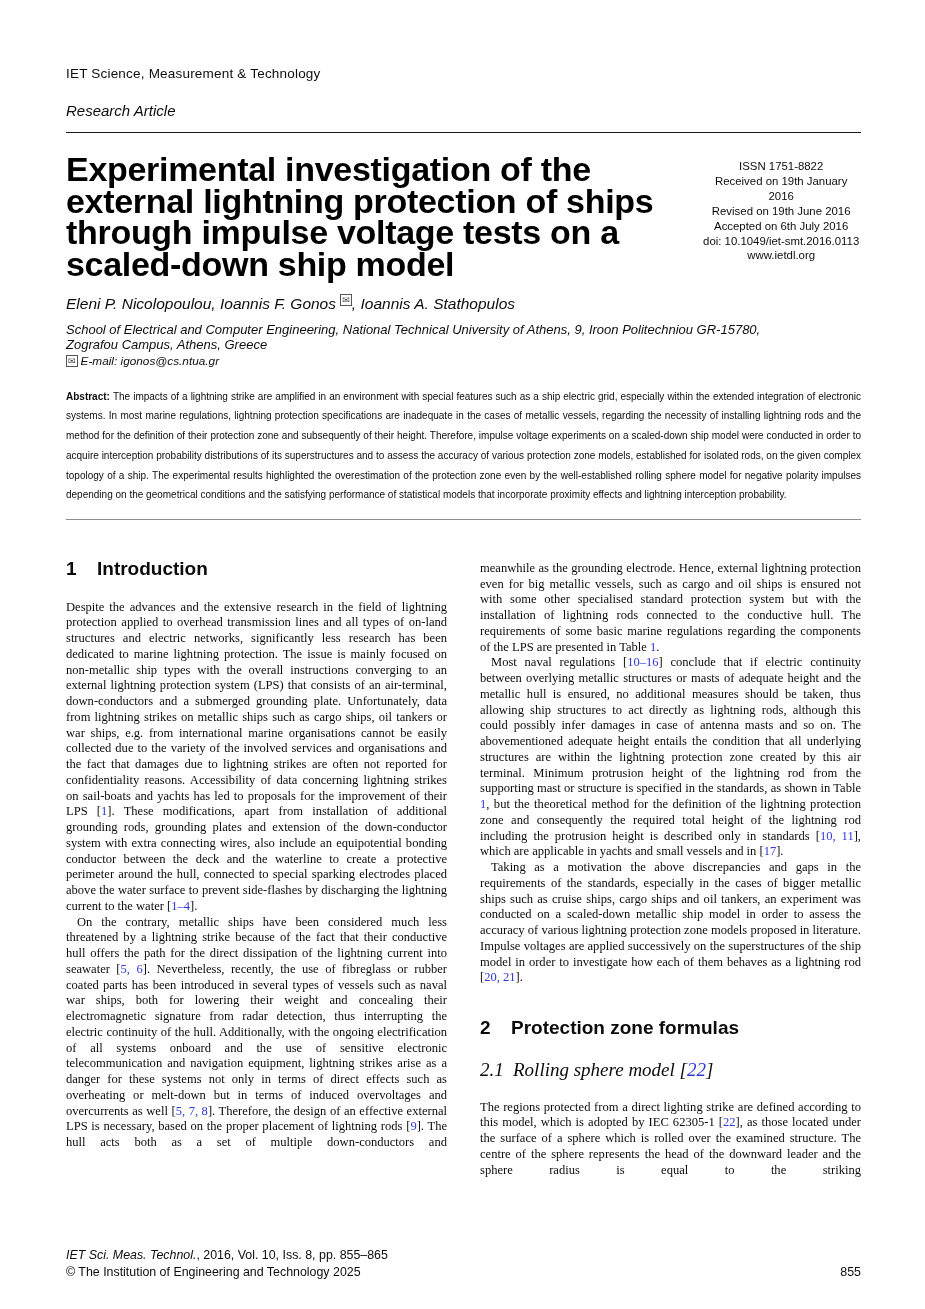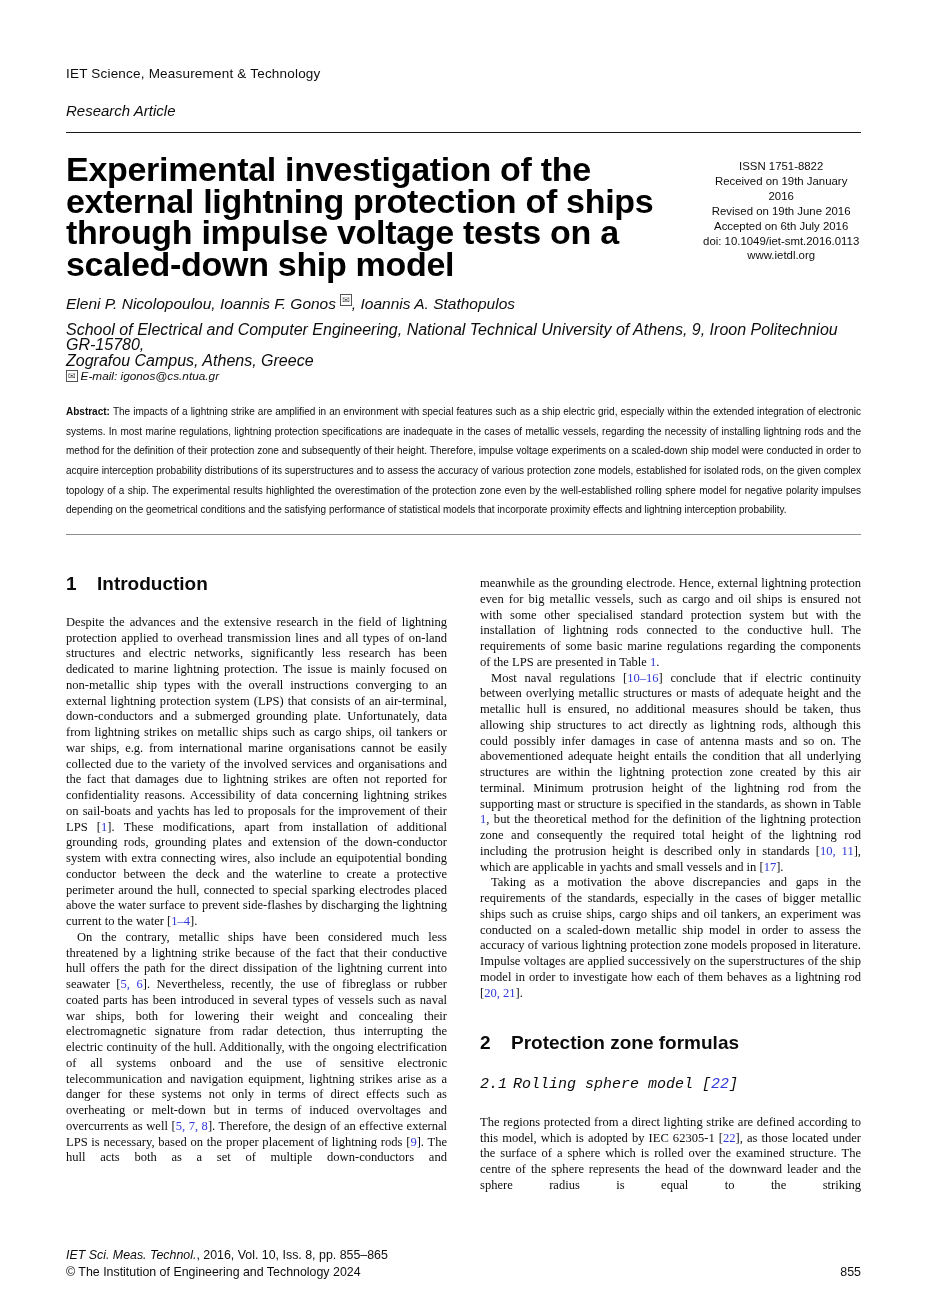--- a/index.html
+++ b/index.html
@@ -47,35 +47,35 @@
   .mail-box {
     display:inline-block; font-style:normal; font-size:9px;
     border:1px solid #555; padding:0 1px; line-height:10px;
     vertical-align:super; color:#333;
   }
   .mail-inline {
     display:inline-block; font-style:normal; font-size:9px;
     border:1px solid #555; padding:0 1px; line-height:10px;
     vertical-align:1px; color:#333; margin-right:3px;
   }
-  .affil { margin-top:9px; font-size:16px; font-style:italic; line-height:15.2px; }
+  .affil { margin-top:9px; font-size:13px; font-style:italic; line-height:15.2px; }
   .email-line { font-size:11.8px; font-style:italic; line-height:15.2px; margin-top:1px; }
   
   .abstract { margin-top:18px; font-size:10px; line-height:19.7px; text-align:justify; }
   .rule-gray { border:none; border-top:1.6px solid #8e8e8e; margin-top:14px; }
   
   .columns { display:flex; gap:33px; margin-top:41px; }
   .col { width:381px; }
   .body-text, .body-text p {
     font-family:"Liberation Serif", serif;
     font-size:12.55px; line-height:15.75px; text-align:justify; color:#0b0b0b;
   }
   .sec-h { font-size:19px; font-weight:bold; font-family:"Liberation Sans", sans-serif; margin-bottom:23px; }
   .sec-num { display:inline-block; width:31px; }
-  .sub-h { font-size:15px; font-style:italic; font-family:Liberation Mono, monospace; margin-top:26px; }
+  .sub-h { font-size:19px; font-style:italic; font-family:Liberation Serif, serif; margin-top:26px; }
   .sub-num { display:inline-block; width:33px; }
   .ind { text-indent:11px; }
   .p-cont { text-align-last:justify; }
   .mt-sec { margin-top:34px; }
   .mt-par { margin-top:22px; }
   .ref { color:#3038d8; }
   .it { font-style:italic; }
   .bd { font-weight:bold; }
   
   .footer {
@@ -145,18 +145,18 @@
       <div class="sub-h">
         <span class="sub-num">2.1</span><span><span>Rolling sphere model [</span><span class="ref">22</span><span>]</span></span>
       </div>
       <p class="mt-par p-cont"><span>The regions protected from a direct lighting strike are defined according to this model, which is adopted by IEC 62305-1 [</span><span class="ref">22</span><span>], as those located under the surface of a sphere which is rolled over the examined structure. The centre of the sphere represents the head of the downward leader and the sphere radius is equal to the striking</span></p>
     </div>
   </div>
 
   <div class="footer">
     <div>
       <div><span class="it">IET Sci. Meas. Technol.</span><span>, 2016, Vol. 10, Iss. 8, pp. 855–865</span></div>
-      <div>© The Institution of Engineering and Technology 2024</div>
+      <div>© The Institution of Engineering and Technology 2025</div>
     </div>
     <div class="page-num">855</div>
   </div>
 
 </div>
 
 </body></html>

